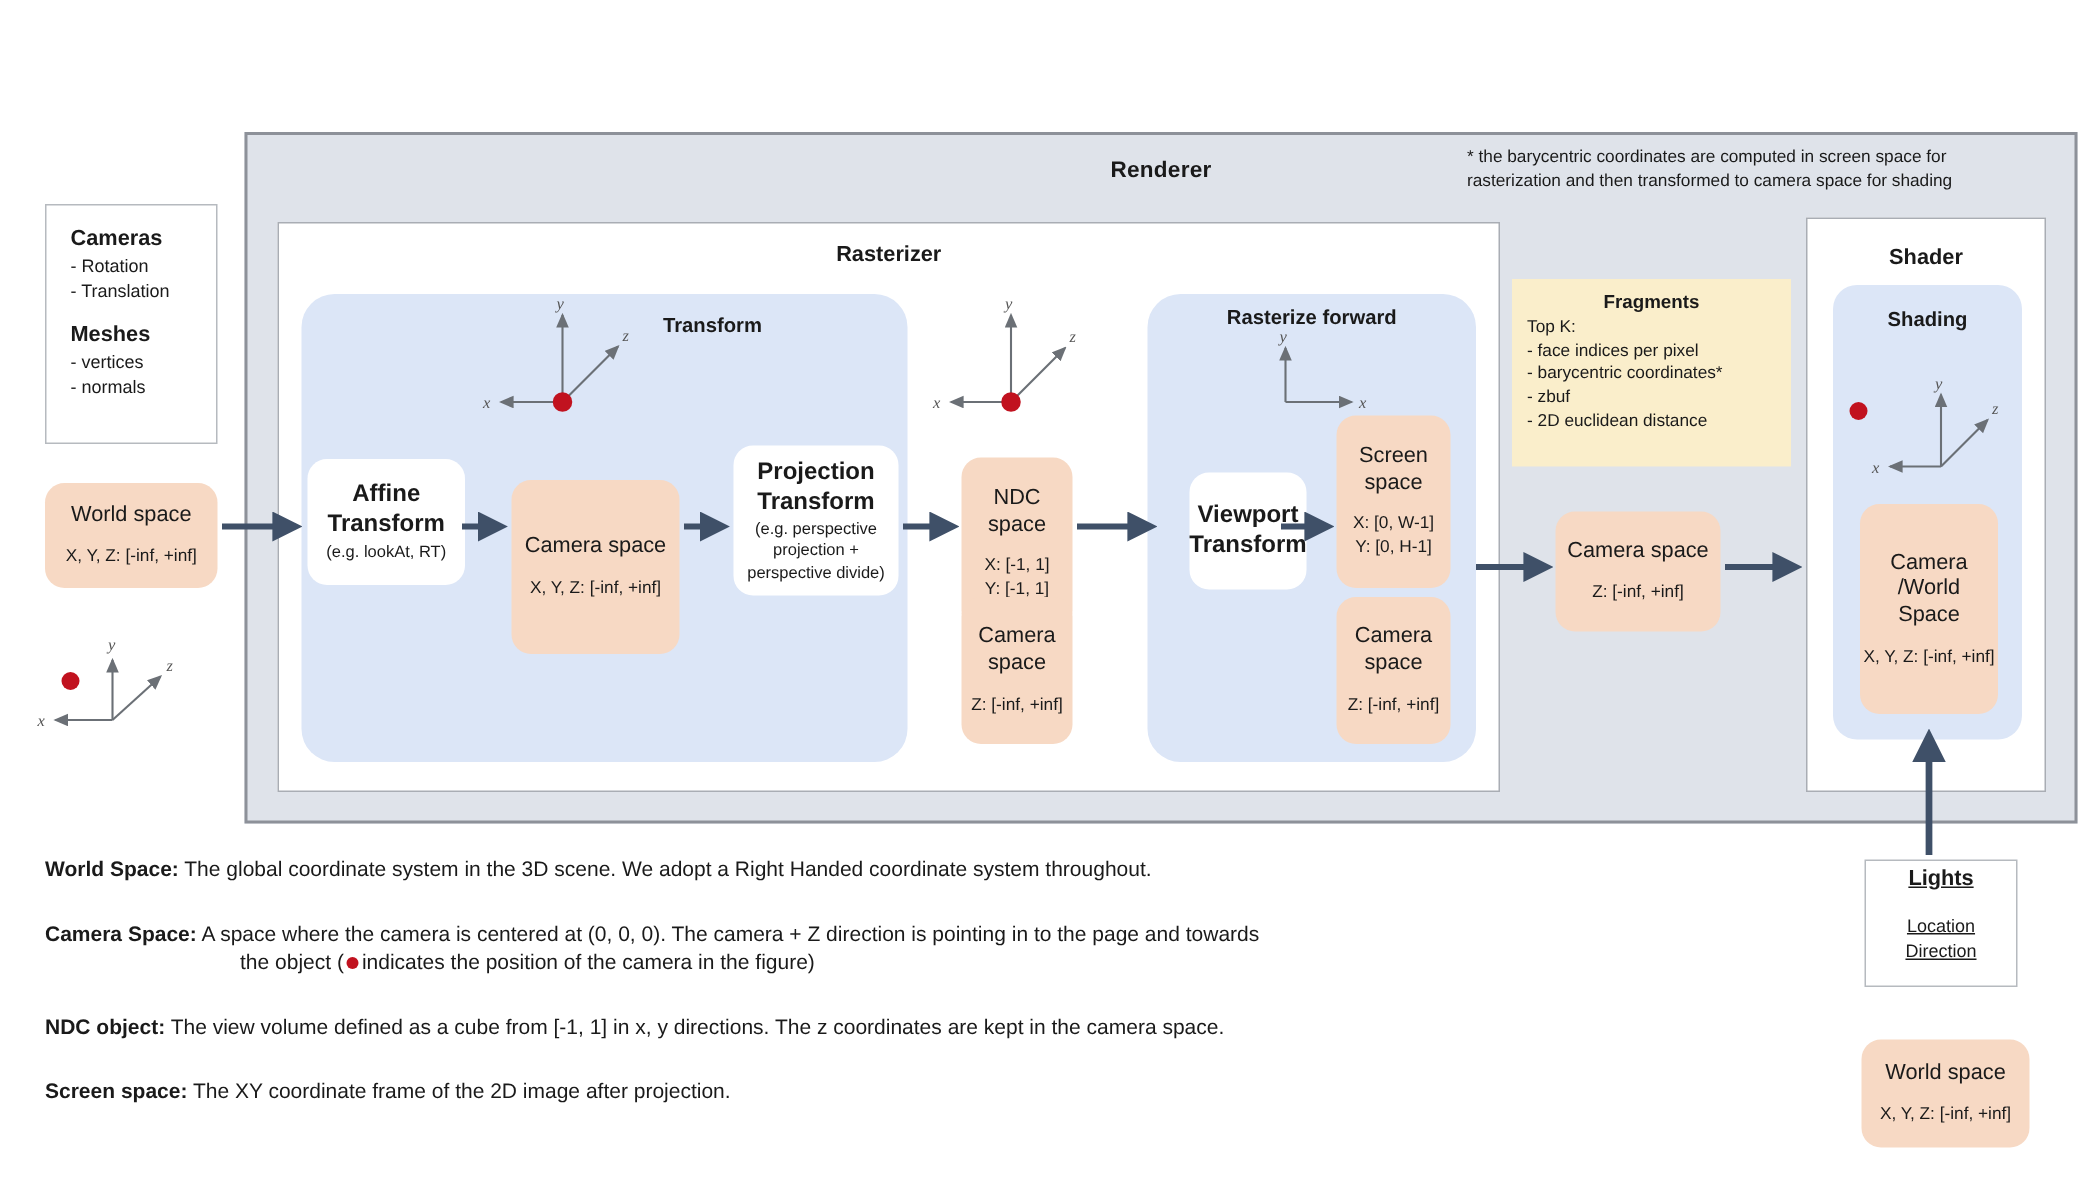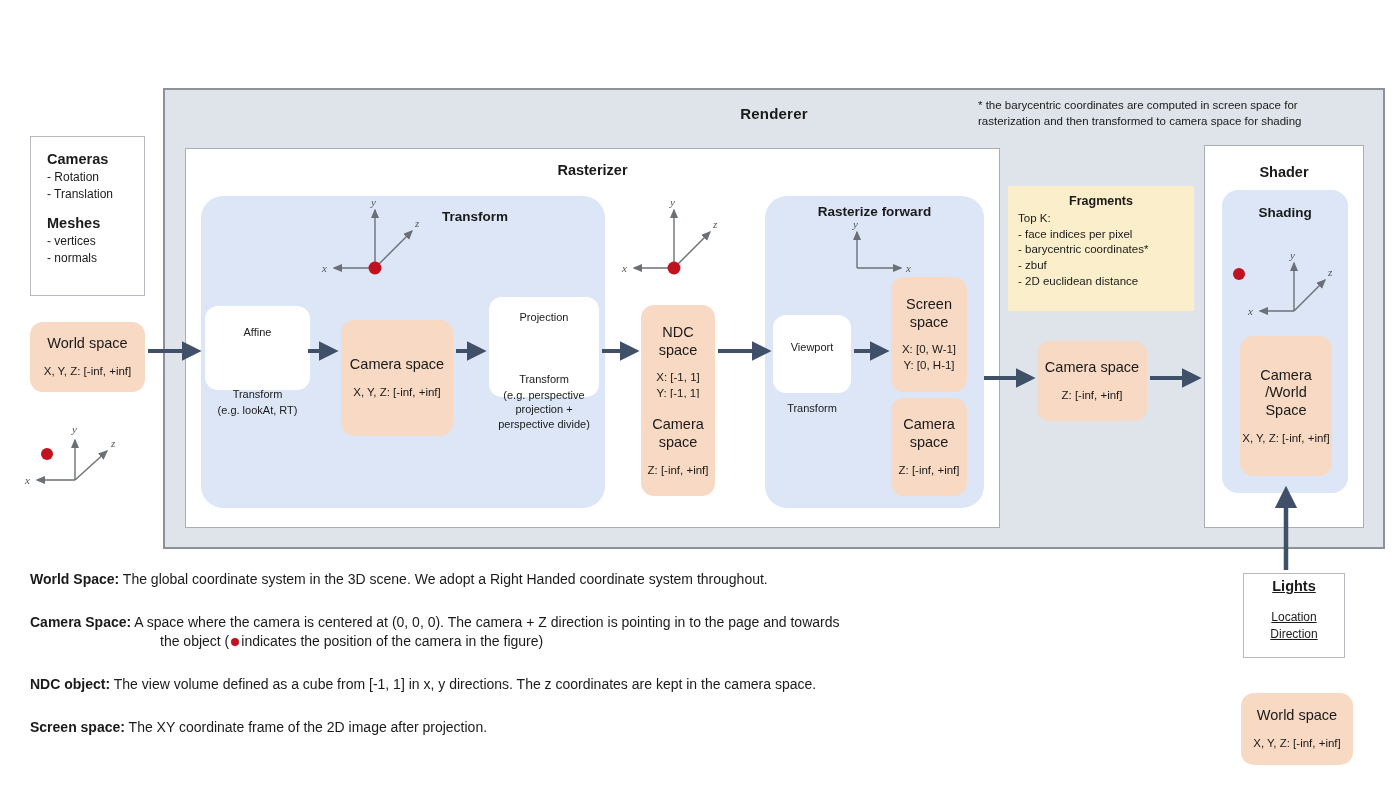--- a/index.html
+++ b/index.html
@@ -63,21 +63,21 @@
   }
   .peach .ttl{font-size:14.5px;line-height:1.22;}
   .peach .sub{font-size:11.5px;margin-top:11px;line-height:1.3;}
 
   
   .whitebox{
     background:#ffffff;border-radius:13px;
     display:flex;flex-direction:column;align-items:center;justify-content:center;
     text-align:center;
   }
-  .whitebox .ttl{font-weight:normal;font-size:11px;line-height:1.22;margin-top:48px;}
+  .whitebox .ttl{font-weight:bold;font-size:16px;line-height:1.22;}
   .whitebox .sub{font-size:11px;line-height:1.3;margin-top:2px;}
 
   
   .plainbox{background:#ffffff;border:1.2px solid #b6babf;}
 
   #info-box{left:30px;top:136px;width:115px;height:160px;padding:14px 0 0 16px;}
   #info-box .h{font-weight:bold;font-size:14.5px;margin-bottom:2px;}
   #info-box .li{font-size:12px;line-height:1.42;}
   #info-box .gap{height:12px;}
 
@@ -208,21 +208,21 @@
   <div class="sub">Z: [-inf, +inf]</div>
 </div>
 
 <svg class="abs" style="left:845px;top:222px;width:90px;height:56px;">
   <line x1="12" y1="46" x2="12" y2="10" stroke="#6b7076" stroke-width="1.4" marker-end="url(#ah)"></line>
   <line x1="12" y1="46" x2="56" y2="46" stroke="#6b7076" stroke-width="1.4" marker-end="url(#ah)"></line>
   <text x="8" y="6" font-size="11" fill="#555" font-family="'Liberation Serif',serif" font-style="italic">y</text>
   <text x="61" y="50" font-size="11" fill="#555" font-family="'Liberation Serif',serif" font-style="italic">x</text>
 </svg>
 
-<div class="abs whitebox" id="viewport-box" style="left:773px;top:315px;width:78px;height:78px;">
+<div class="abs whitebox" id="viewport-box" style="left:793px;top:315px;width:78px;height:78px;">
   <div class="ttl">Viewport</div>
   <div class="ttl">Transform</div>
 </div>
 
 <div class="abs peach" id="screen-box" style="left:891px;top:277px;width:76px;height:115px;">
   <div class="ttl">Screen</div>
   <div class="ttl">space</div>
   <div class="sub">X: [0, W-1]</div>
   <div class="sub" style="margin-top:1px">Y: [0,  H-1]</div>
 </div>

